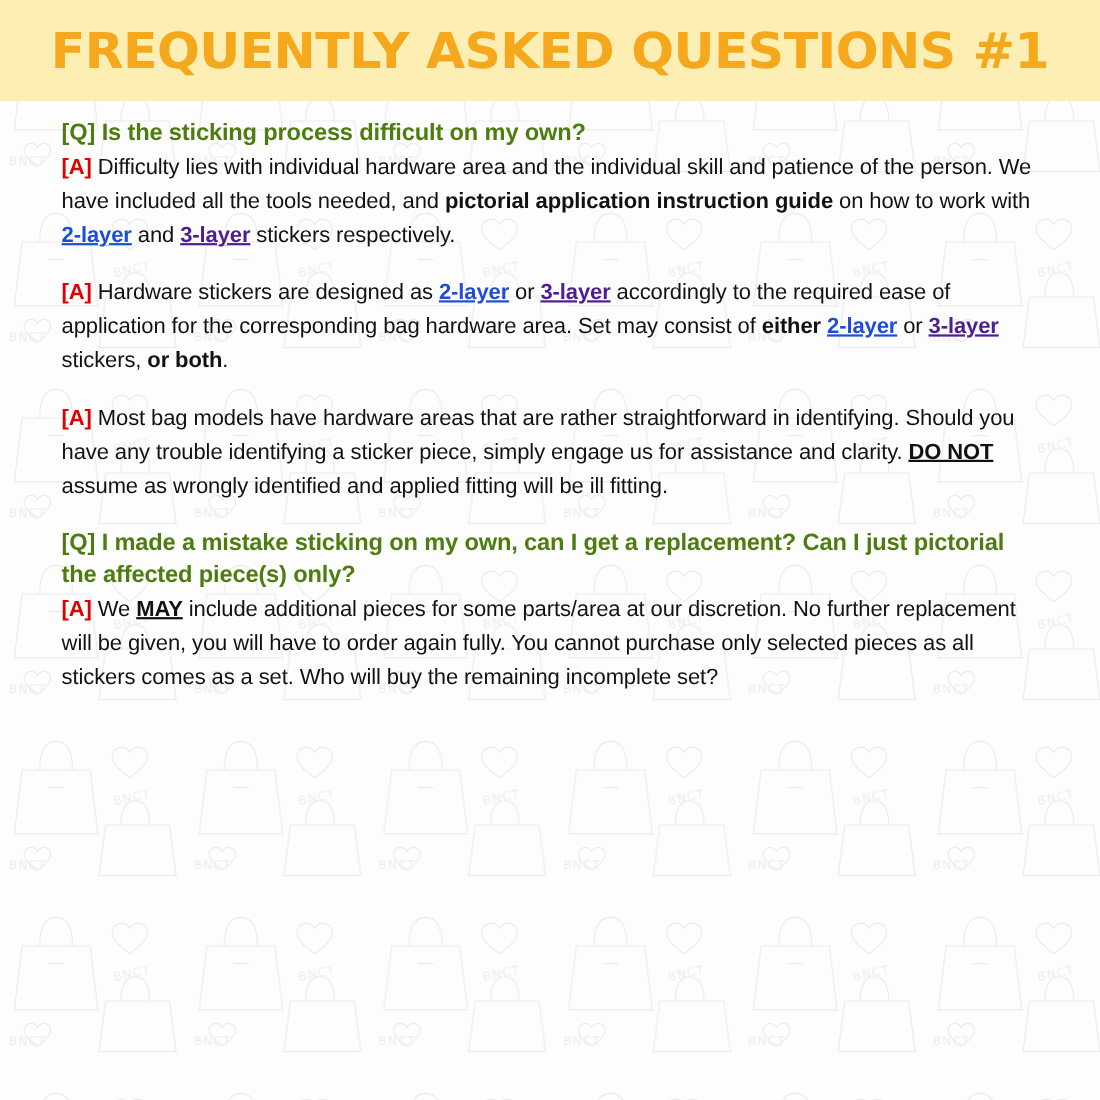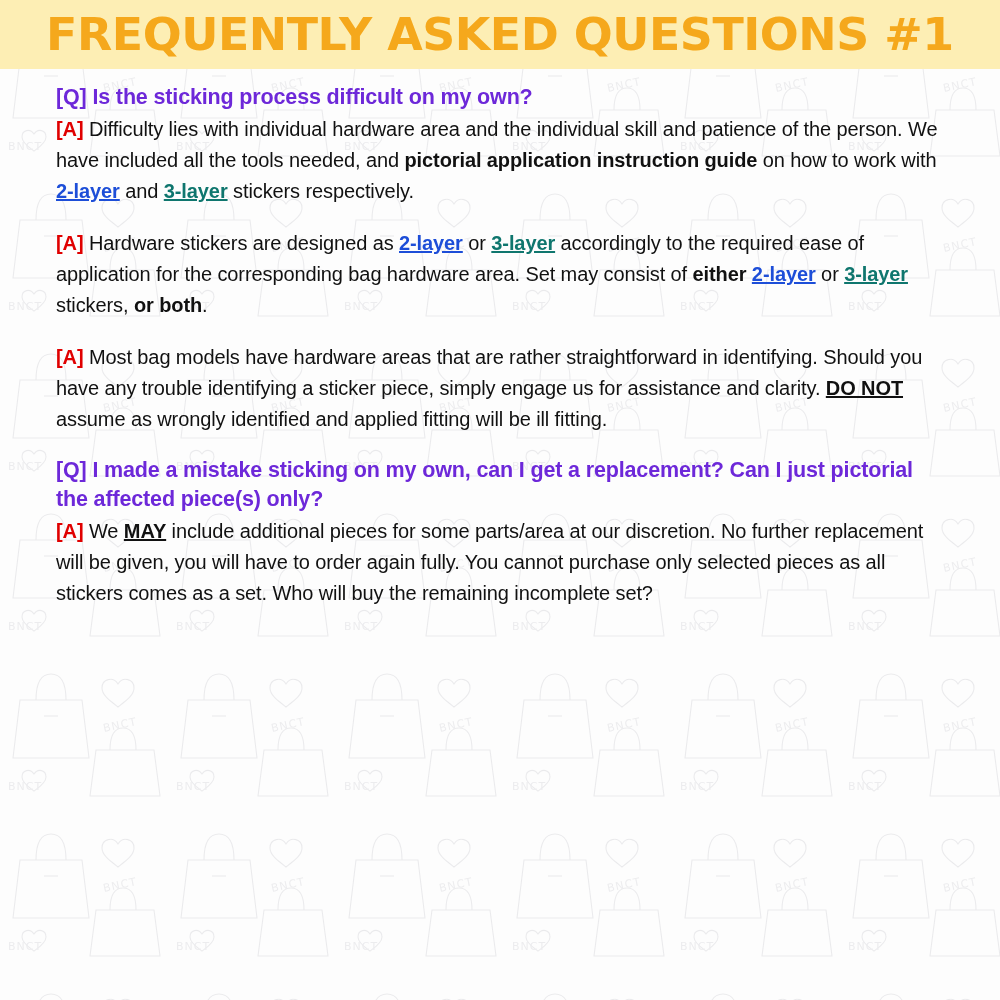--- a/index.html
+++ b/index.html
@@ -26,21 +26,21 @@
   #watermark {
     position: absolute;
     inset: 0;
     pointer-events: none;
     opacity: 0.5;
   }
 
   
   #header-banner {
     position: relative;
-    height: 69px;
+    height: 92px;
     background: #fdeeb4;
     display: flex;
     align-items: center;
     justify-content: center;
     z-index: 3;
   }
   #header-title {
     font-family: "DejaVu Sans", sans-serif;
     font-weight: bold;
     font-size: 45px;
@@ -56,21 +56,21 @@
     z-index: 2;
     padding: 14px 56px 0 56px;
     box-sizing: border-box;
   }
 
   .faq-item {
     margin-bottom: 21px;
   }
 
   .q-line {
-    color: #6d28d9;
+    color: #4d7c0f;
     font-weight: bold;
     font-size: 21.5px;
     line-height: 1.38;
     margin: 0 0 1px 0;
     letter-spacing: -0.15px;
   }
 
   .a-line {
     color: #111111;
     font-size: 20px;
@@ -87,21 +87,21 @@
   .b { font-weight: bold; }
   .bu { font-weight: bold; text-decoration: underline; }
 
   .l2 {
     color: #1d4ed8;
     font-weight: bold;
     text-decoration: underline;
     margin-top: 32px;
   }
   .l3 {
-    color: #0f766e;
+    color: #4c1d95;
     font-weight: bold;
     text-decoration: underline;
   }
 </style>
 </head>
 <body>
 
 <div id="page">
 
   <svg id="watermark" viewBox="0 0 1000 1000" preserveAspectRatio="none">

